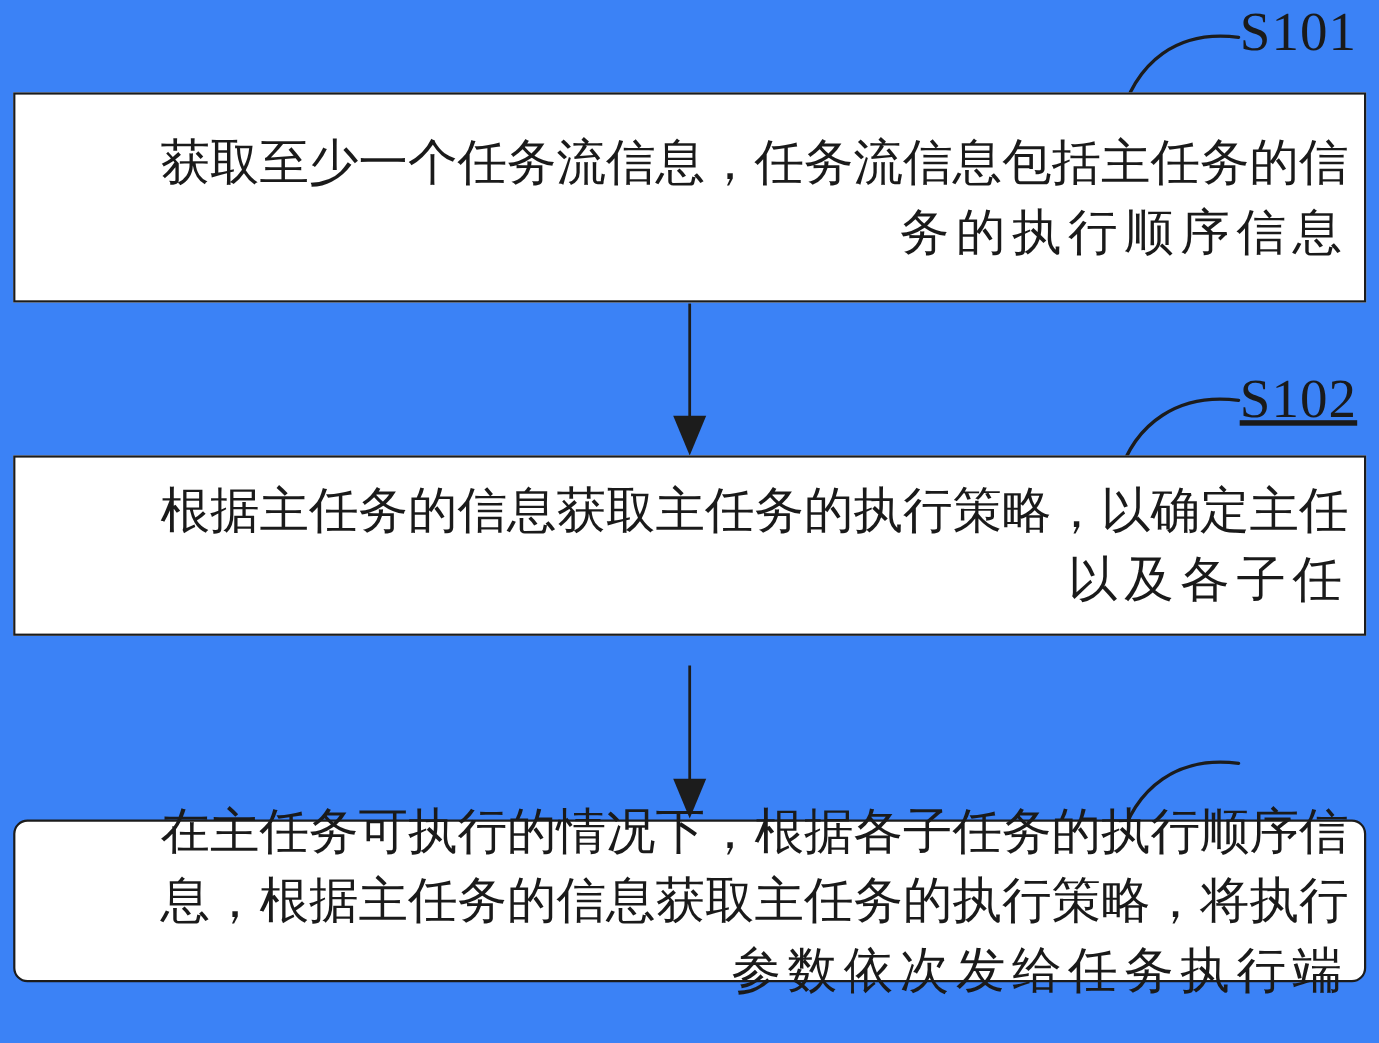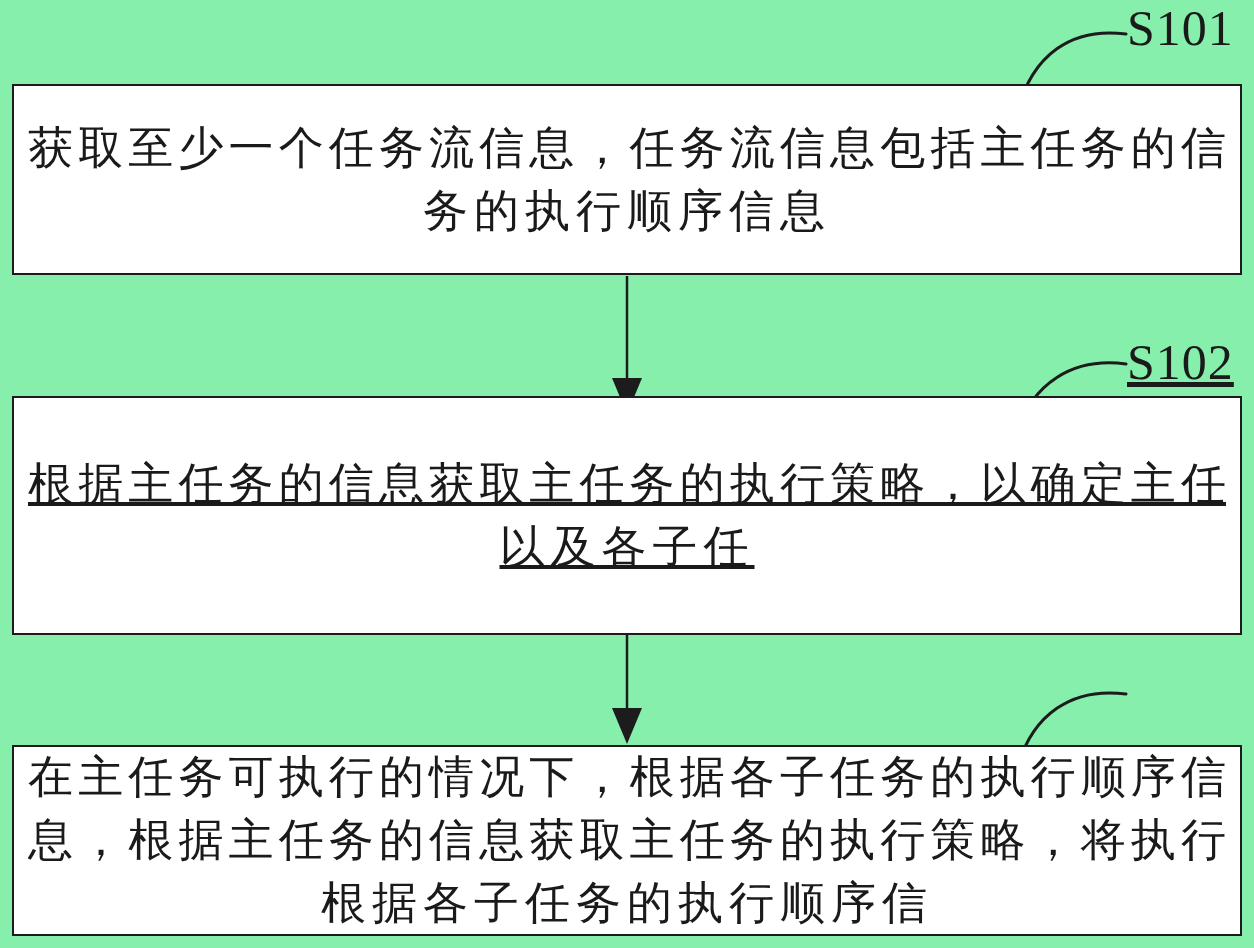--- a/index.html
+++ b/index.html
@@ -4,40 +4,41 @@
 <style>
   html, body {
     margin: 0;
     padding: 0;
     background: #ffffff;
   }
   .canvas {
     position: relative;
     width: 1254px;
     height: 948px;
-    background: #86efac;
+    background: #3b82f6;
     color: #1a1a1a;
     font-family: "Liberation Serif", "DejaVu Serif", serif;
     overflow: hidden;
   }
   .flow-box {
     position: absolute;
     left: 12px;
     width: 1230px;
     box-sizing: border-box;
     border: 2px solid #1c1c1c;
     background: #ffffff;
     display: flex;
     flex-direction: column;
     justify-content: center;
     padding: 0 14px;
+    align-items: flex-end;
   }
   .box-1 { top: 84px;  height: 191px; }
-  .box-2 { top: 396px; height: 239px; text-decoration: underline; }
-  .box-3 { top: 745px; height: 191px; }
+  .box-2 { top: 414px; height: 164px; }
+  .box-3 { top: 745px; height: 148px; border-radius: 13px; }
   .line {
     font-size: 45px;
     line-height: 63px;
   }
   .line-fill {
     text-align: justify;
     text-align-last: justify;
     text-justify: inter-character;
   }
   .line-center {
@@ -97,16 +98,16 @@
   </div>
 
   <div class="flow-box box-2">
     <div class="line line-fill">根据主任务的信息获取主任务的执行策略，以确定主任</div>
     <div class="line line-center">以及各子任</div>
   </div>
 
   <div class="flow-box box-3">
     <div class="line line-fill">在主任务可执行的情况下，根据各子任务的执行顺序信</div>
     <div class="line line-fill">息，根据主任务的信息获取主任务的执行策略，将执行</div>
-    <div class="line line-center">根据各子任务的执行顺序信</div>
+    <div class="line line-center">参数依次发给任务执行端</div>
   </div>
 
 </div>
 
 </body></html>

